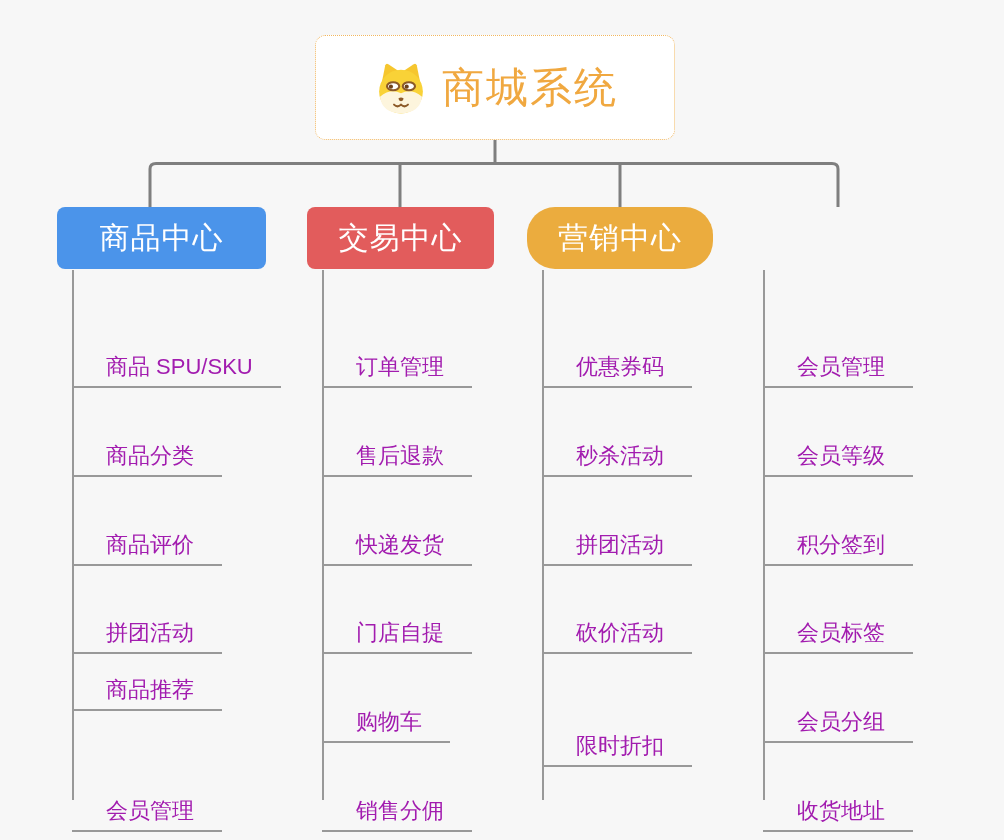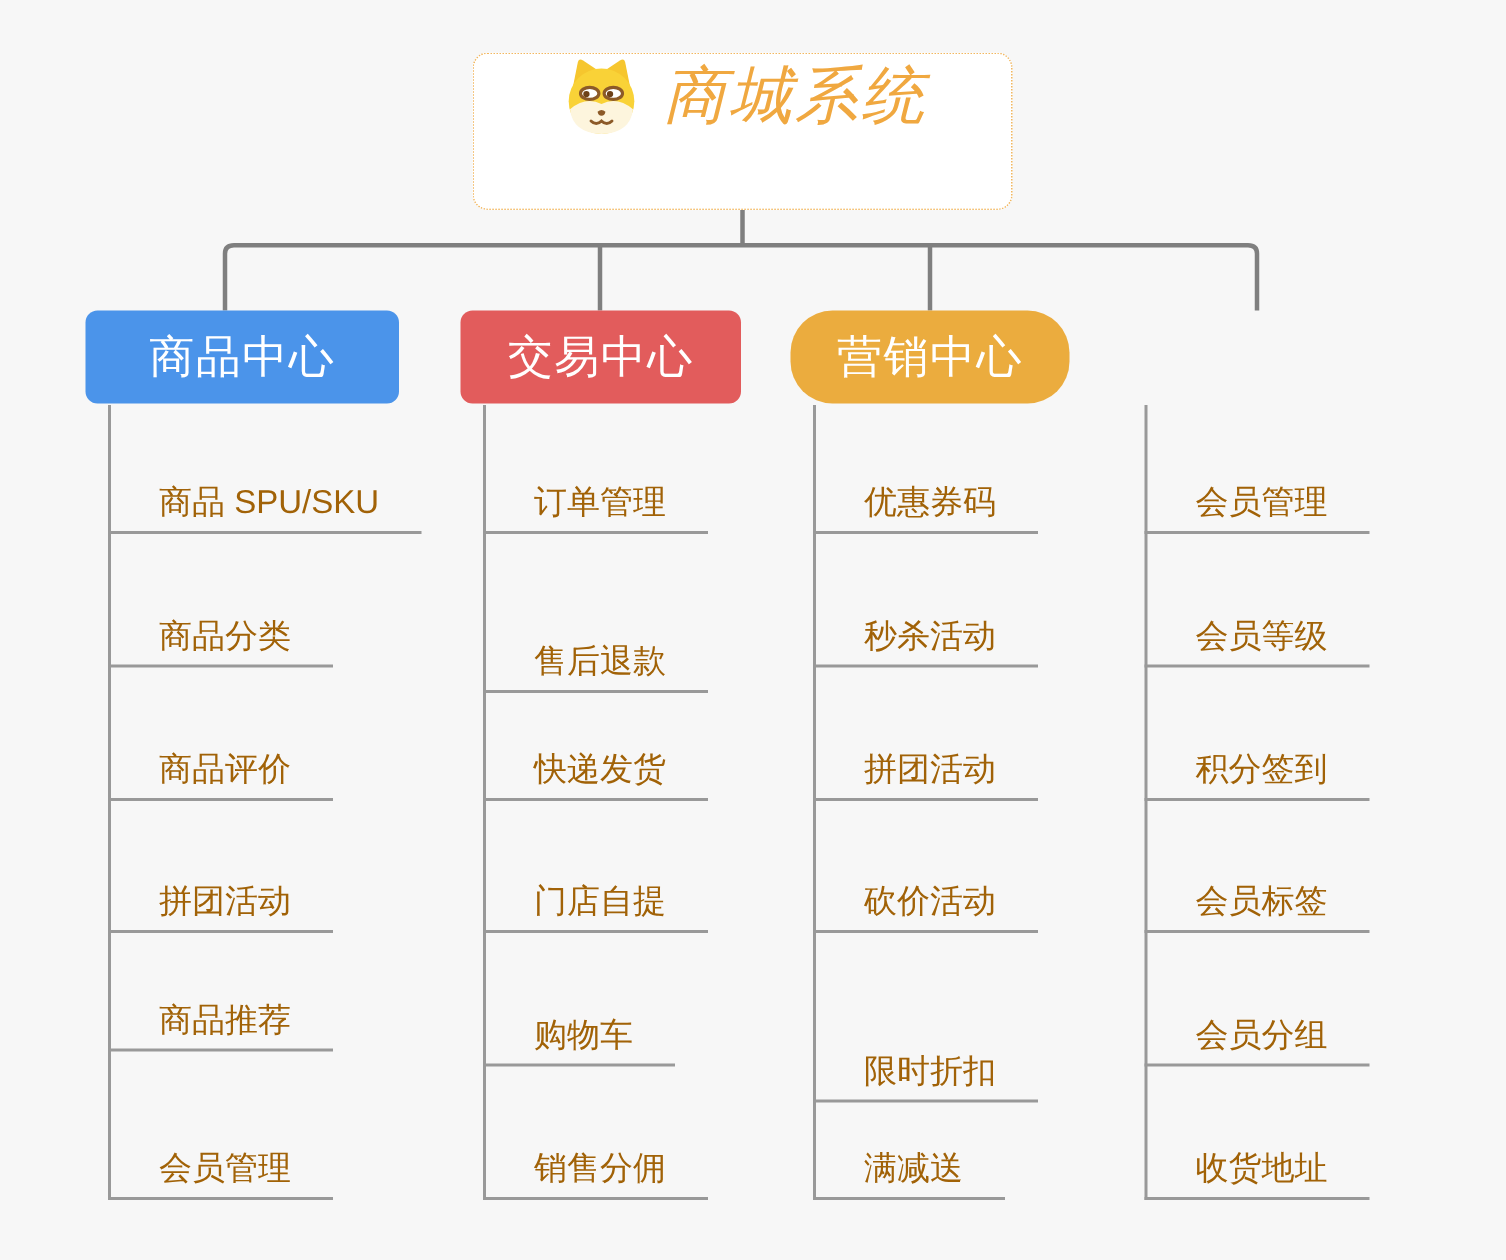--- a/index.html
+++ b/index.html
@@ -21,23 +21,23 @@
   }
   .root-node {
     position: absolute;
     left: 315px; top: 35px;
     width: 360px; height: 105px;
     box-sizing: border-box;
     background: #ffffff;
     border: 1px dotted #f2b75f;
     border-radius: 10px;
     display: flex;
+    align-items: center;
     justify-content: center;
     gap: 12px;
-    font-style: italic;
   }
   .root-title {
     font-size: 42px;
     color: #f0a840;
     letter-spacing: 2px;
     white-space: nowrap;
   }
   .dog-icon { width: 58px; height: 56px; flex: 0 0 auto; }
   .branch-node {
     position: absolute;
@@ -56,24 +56,25 @@
     position: absolute;
     top: 270px;
     width: 2px;
     height: 530px;
     background: #999999;
   }
   .leaf {
     position: absolute;
     font-size: 22px;
     line-height: 28px;
-    color: #a16207;
+    color: #a21caf;
     padding: 0 28px 5px 34px;
     border-bottom: 2px solid #999999;
     white-space: nowrap;
+    margin-top: 32px;
   }
 </style>
 </head>
 <body>
 
 <div class="canvas">
 
   <svg class="connectors" width="1004" height="840">
     <g fill="none" stroke="#7f7f7f" stroke-width="3">
       <path d="M495,140 L495,163.5"></path>
@@ -105,36 +106,35 @@
 
   <div class="spine" style="left:72px;"></div>
   <div class="spine" style="left:322px;"></div>
   <div class="spine" style="left:542px;"></div>
   <div class="spine" style="left:763px;"></div>
 
   <div class="leaf" style="left:72px;top:321px;">商品 SPU/SKU</div>
   <div class="leaf" style="left:72px;top:410px;">商品分类</div>
   <div class="leaf" style="left:72px;top:499px;">商品评价</div>
   <div class="leaf" style="left:72px;top:587px;">拼团活动</div>
-  <div class="leaf" style="left:72px;top:666px;">商品推荐</div>
+  <div class="leaf" style="left:72px;top:644px;">商品推荐</div>
   <div class="leaf" style="left:72px;top:765px;">会员管理</div>
 
   <div class="leaf" style="left:322px;top:321px;">订单管理</div>
-  <div class="leaf" style="left:322px;top:427px;text-align:right;">售后退款</div>
+  <div class="leaf" style="left:322px;top:410px;text-align:right;">售后退款</div>
   <div class="leaf" style="left:322px;top:499px;">快递发货</div>
   <div class="leaf" style="left:322px;top:587px;">门店自提</div>
   <div class="leaf" style="left:322px;top:676px;">购物车</div>
   <div class="leaf" style="left:322px;top:765px;">销售分佣</div>
 
   <div class="leaf" style="left:542px;top:321px;">优惠券码</div>
   <div class="leaf" style="left:542px;top:410px;">秒杀活动</div>
   <div class="leaf" style="left:542px;top:499px;">拼团活动</div>
   <div class="leaf" style="left:542px;top:587px;">砍价活动</div>
   <div class="leaf" style="left:542px;top:700px;">限时折扣</div>
-  <div class="leaf" style="left:542px;top:765px;">满减送</div>
 
   <div class="leaf" style="left:763px;top:321px;">会员管理</div>
   <div class="leaf" style="left:763px;top:410px;">会员等级</div>
   <div class="leaf" style="left:763px;top:499px;">积分签到</div>
   <div class="leaf" style="left:763px;top:587px;">会员标签</div>
   <div class="leaf" style="left:763px;top:676px;">会员分组</div>
   <div class="leaf" style="left:763px;top:765px;">收货地址</div>
 
 </div>
 

